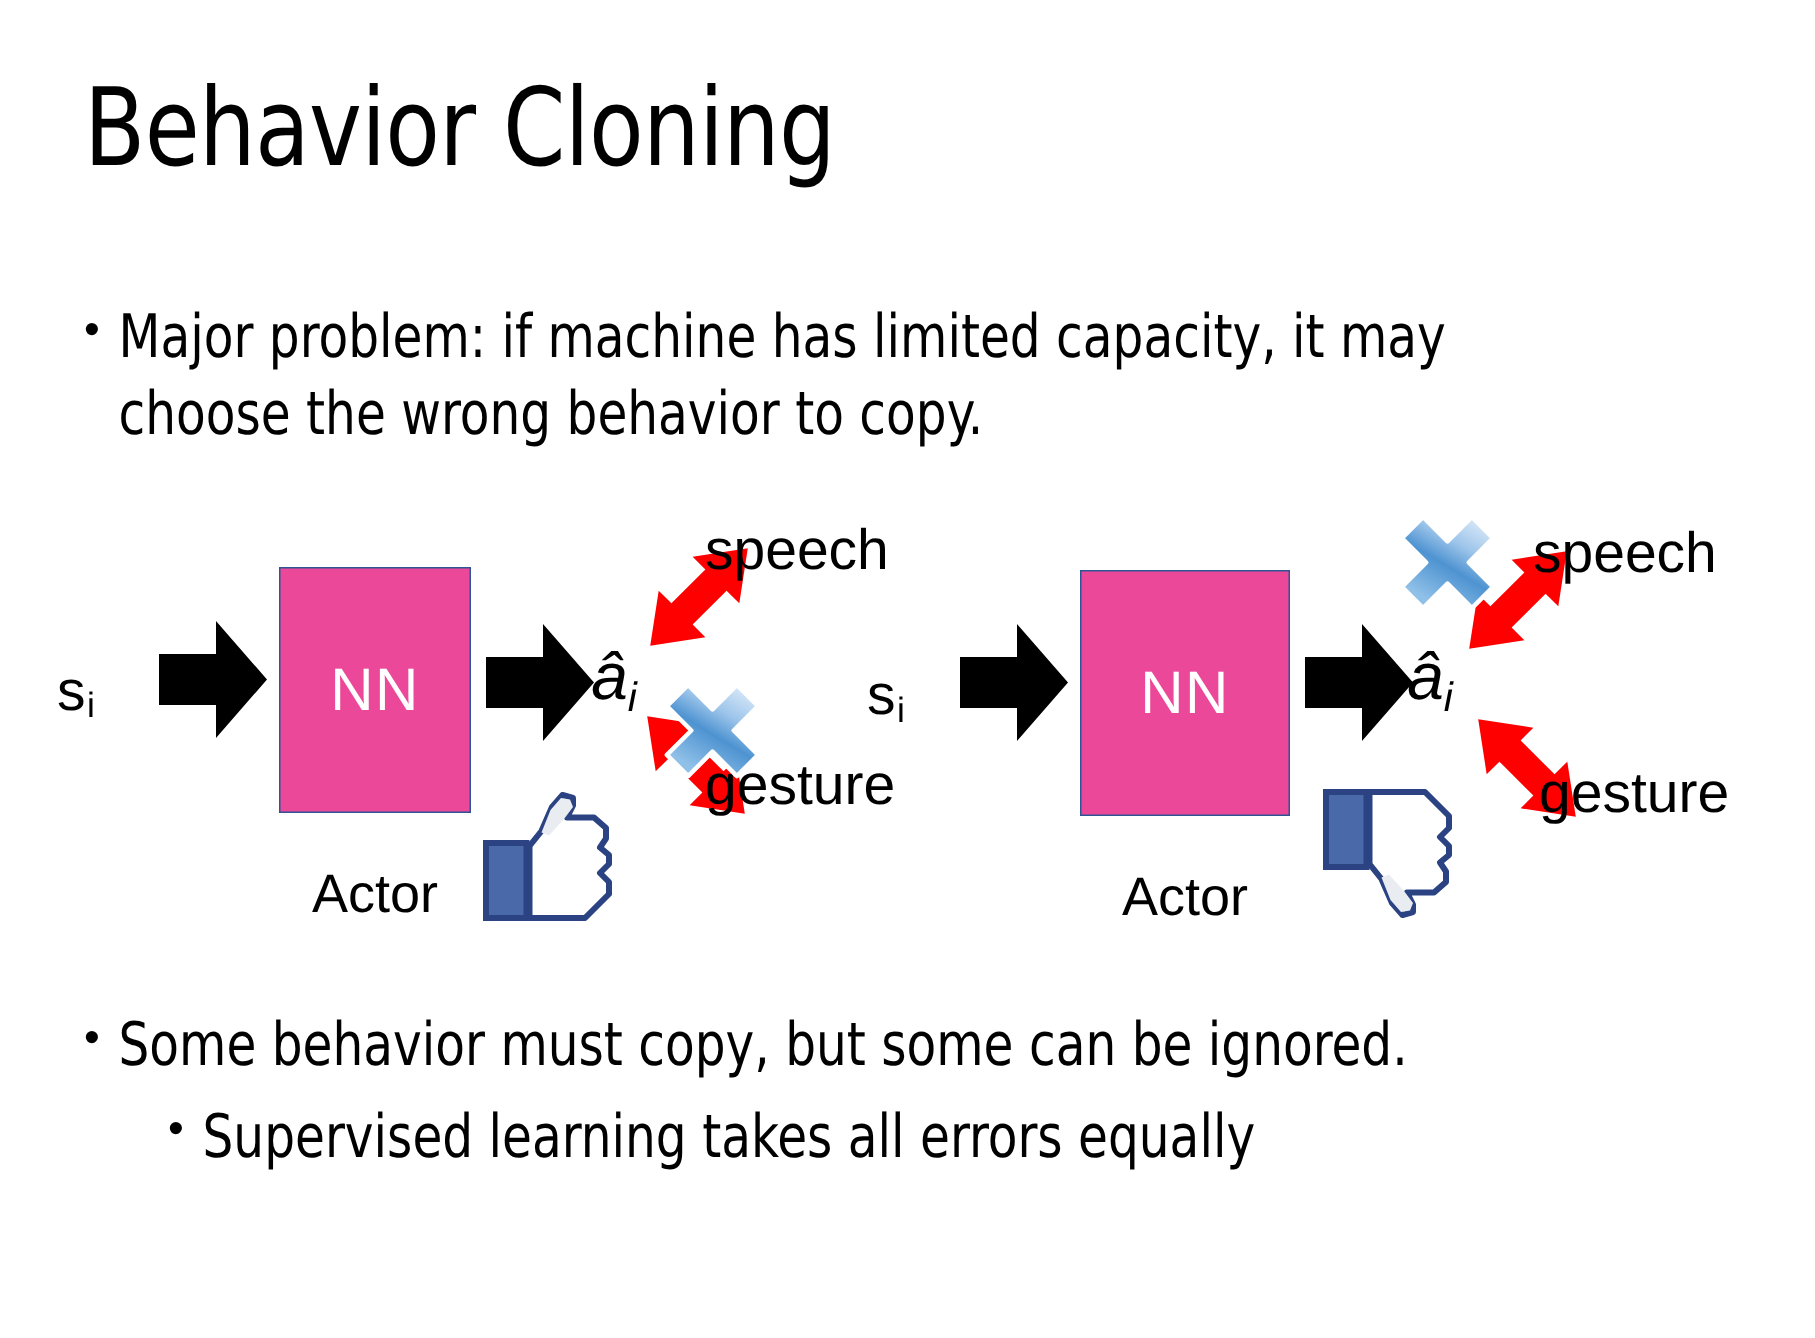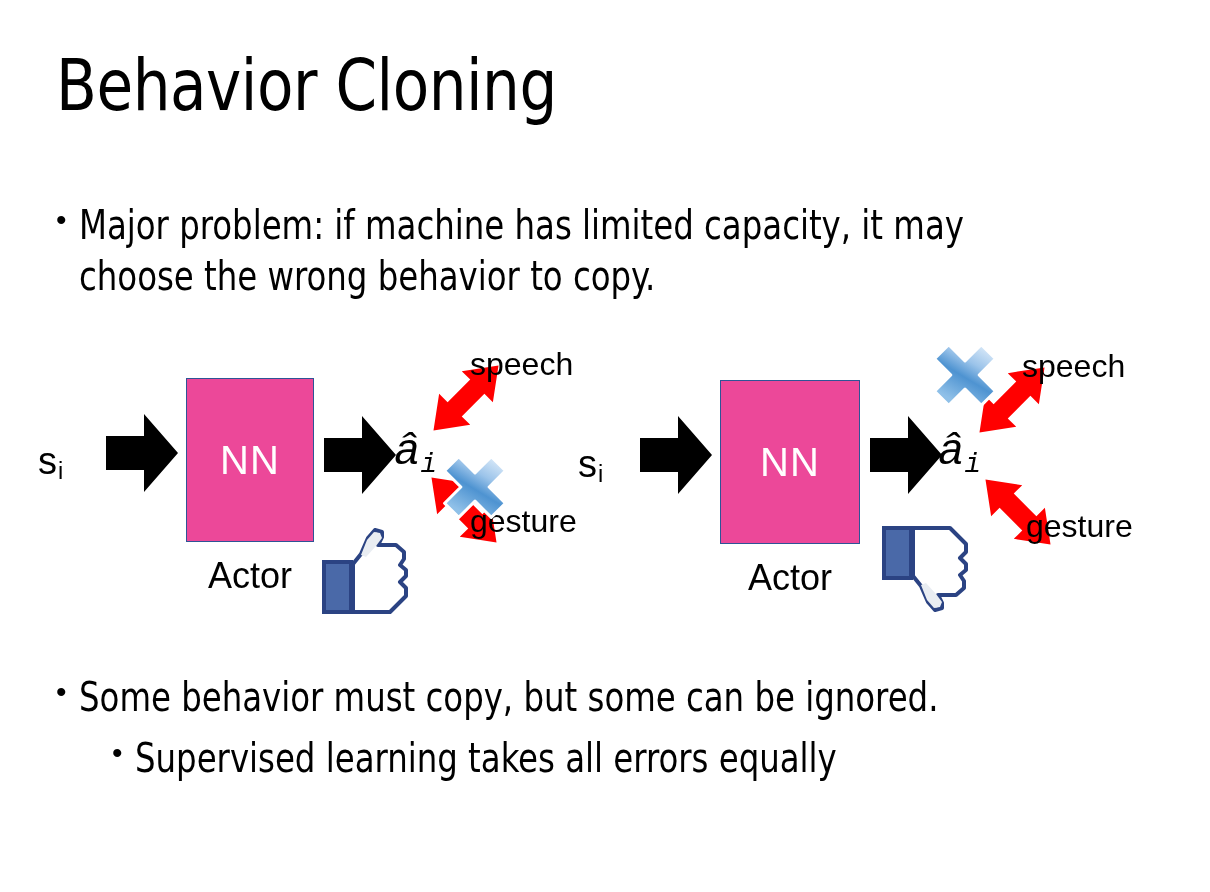--- a/index.html
+++ b/index.html
@@ -128,26 +128,27 @@
     letter-spacing: 1px;
   }
   .actor-label {
     position: absolute;
     font-family: "Liberation Sans", sans-serif;
     font-size: 36px;
     color: #000000;
     line-height: 1;
     white-space: nowrap;
     text-align: center;
+    margin-top: 20px;
   }
 
   
   .action-label {
     position: absolute;
-    font-family: Liberation Mono, monospace;
+    font-family: Liberation Sans, sans-serif;
     font-style: italic;
     font-size: 44px;
     color: #000000;
     line-height: 1;
     white-space: nowrap;
   }
   .action-label sub {
     font-size: 0.62em;
     font-style: italic;
     vertical-align: baseline;
@@ -160,21 +161,21 @@
   .red-arrow {
     position: absolute;
     width: 120px;
     height: 120px;
   }
 
   
   .branch-label {
     position: absolute;
     font-family: "Liberation Sans", sans-serif;
-    font-size: 32px;
+    font-size: 38px;
     color: #000000;
     line-height: 1;
     white-space: nowrap;
   }
 
   
   .blue-x {
     position: absolute;
     width: 74px;
     height: 74px;

